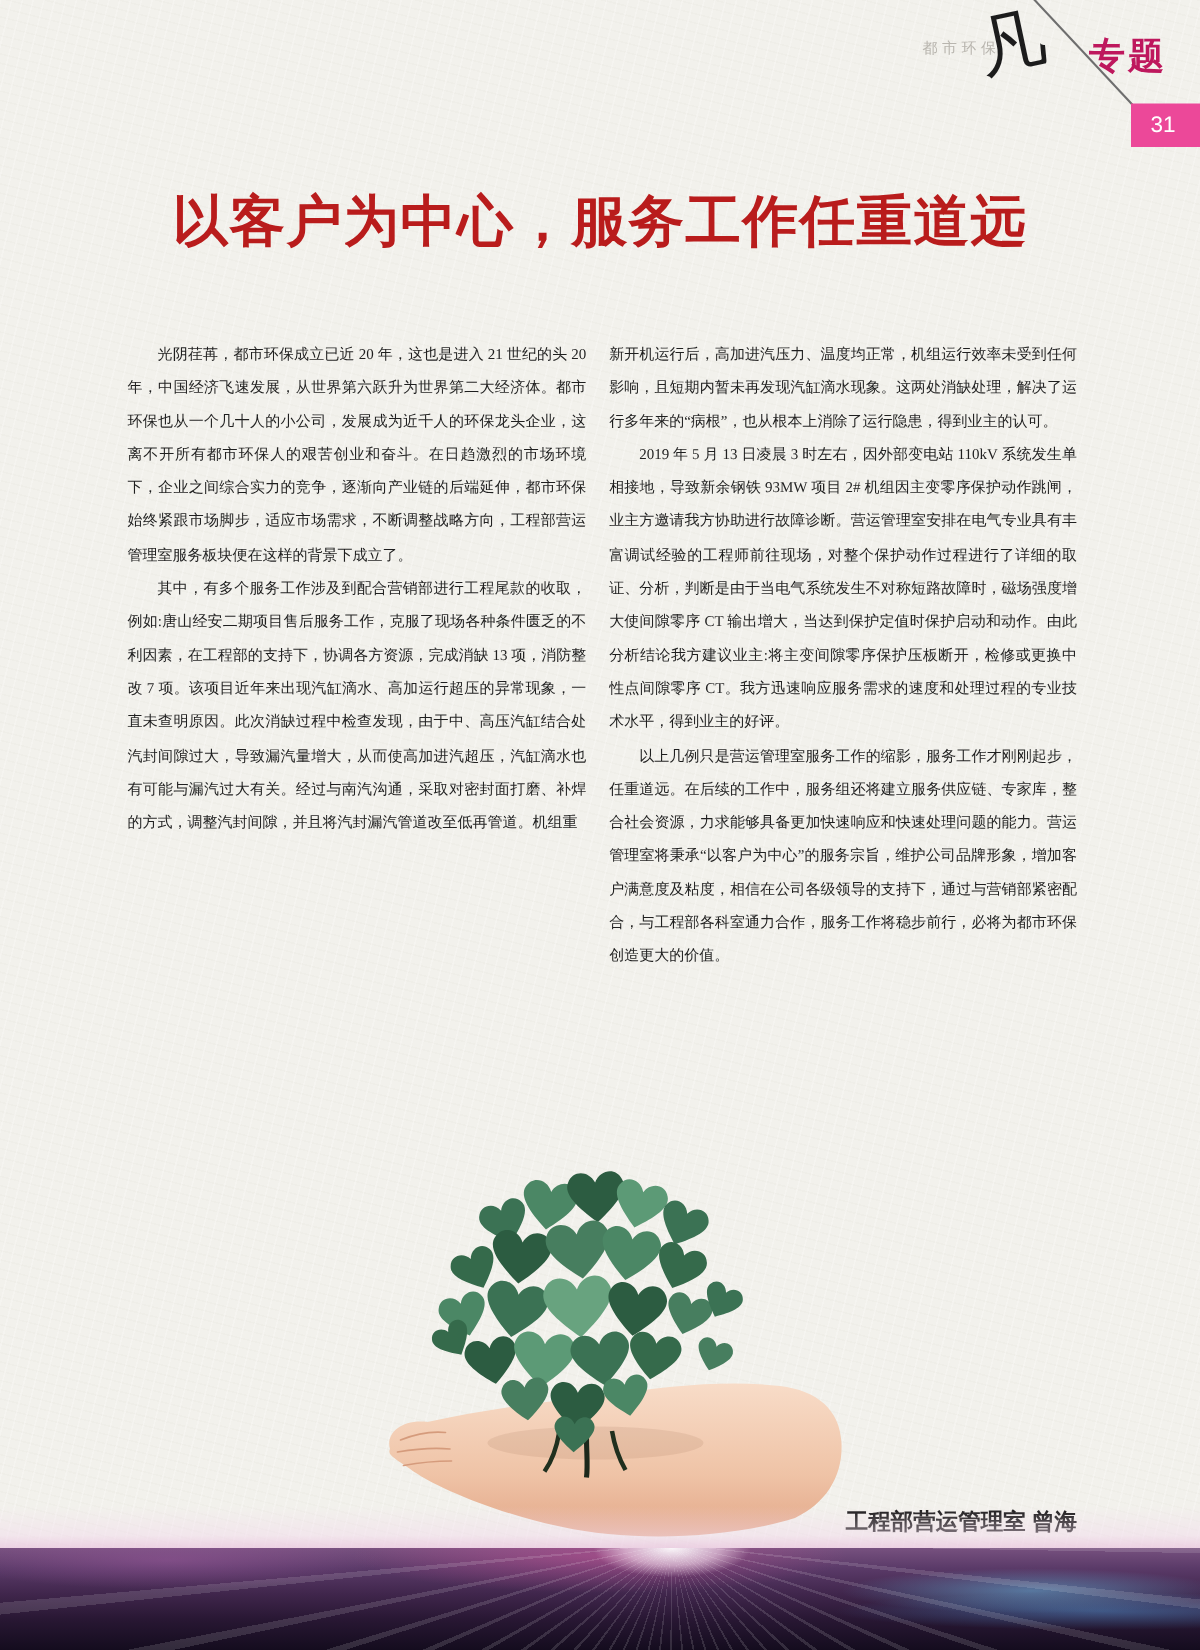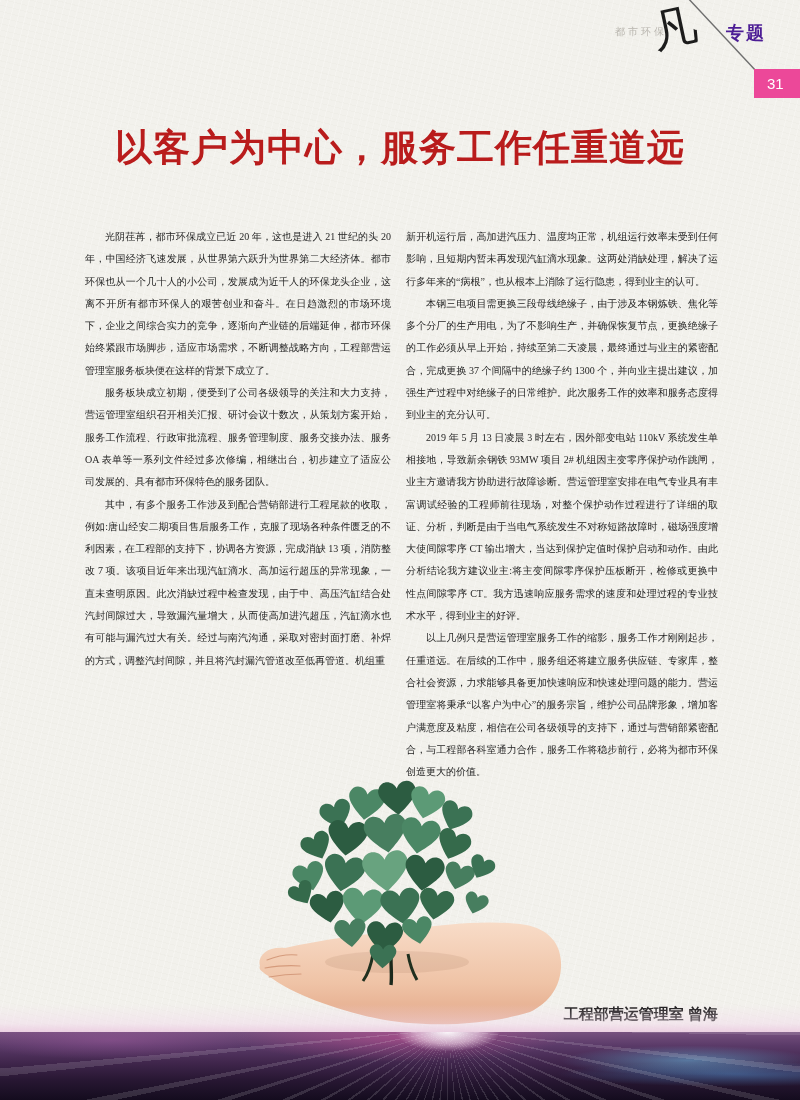--- a/index.html
+++ b/index.html
@@ -14,21 +14,21 @@
       repeating-linear-gradient(104deg, rgba(255,255,255,.5) 0 1px, rgba(255,255,255,0) 1px 7px),
       repeating-linear-gradient(14deg, rgba(221,218,209,.28) 0 1px, rgba(221,218,209,0) 1px 6px);
   }
   
   .brand{position:absolute;left:615px;top:25px;font-size:10px;color:#b8b5ae;letter-spacing:3px;}
   .calligraphy{
     position:absolute;left:652px;top:6px;font-size:45px;line-height:1;color:#1c1c1c;
     font-family:"DejaVu Serif",serif;transform:rotate(-12deg);
   }
   .diag{position:absolute;left:655px;top:0;}
-  .section{position:absolute;left:726px;top:21px;font-size:18px;font-weight:bold;color:#4c1d95;letter-spacing:2px;font-family:Liberation Serif, serif;}
+  .section{position:absolute;left:726px;top:21px;font-size:24px;font-weight:bold;color:#be185d;letter-spacing:2px;font-family:Liberation Serif, serif;}
   .pagenum{
     position:absolute;left:754px;top:69px;width:46px;height:29px;background:#ec4899;
     color:#fff;font-size:15px;display:flex;align-items:center;
   }
   .pagenum span{margin-left:13px;}
   
   .title{
     position:absolute;top:123px;left:0;width:100%;margin:0;text-align:center;
     font-size:37px;font-weight:bold;color:#b91c1c;letter-spacing:1px;
   }
@@ -133,36 +133,34 @@
         <div style="float: right; clear: right; width: 81px; height: 22.3px;"></div>
         <div style="float: right; clear: right; width: 89px; height: 22.3px;"></div>
         <div style="float: right; clear: right; width: 94px; height: 22.3px;"></div>
         <div style="float: right; clear: right; width: 94px; height: 22.3px;"></div>
         <div style="float: right; clear: right; width: 74px; height: 22.3px;"></div>
         <div style="float: right; clear: right; width: 61px; height: 22.3px;"></div>
         <div style="float: right; clear: right; width: 75px; height: 22.3px;"></div>
         <div style="float: right; clear: right; width: 96px; height: 22.3px;"></div>
         <div style="float: right; clear: right; width: 81px; height: 22.3px;"></div>
         <p class="para indent">光阴荏苒，都市环保成立已近 20 年，这也是进入 21 世纪的头 20 年，中国经济飞速发展，从世界第六跃升为世界第二大经济体。都市环保也从一个几十人的小公司，发展成为近千人的环保龙头企业，这离不开所有都市环保人的艰苦创业和奋斗。在日趋激烈的市场环境下，企业之间综合实力的竞争，逐渐向产业链的后端延伸，都市环保始终紧跟市场脚步，适应市场需求，不断调整战略方向，工程部营运管理室服务板块便在这样的背景下成立了。</p>
-        <p class="para indent">服务板块成立初期，便受到了公司各级领导的关注和大力支持，营运管理室组织召开相关汇报、研讨会议十数次，从策划方案开始，服务工作流程、行政审批流程、服务管理制度、服务交接办法、服务 OA 表单等一系列文件经过多次修编，相继出台，初步建立了适应公司发展的、具有都市环保特色的服务团队。</p>
         <p class="para indent">其中，有多个服务工作涉及到配合营销部进行工程尾款的收取，例如:唐山经安二期项目售后服务工作，克服了现场各种条件匮乏的不利因素，在工程部的支持下，协调各方资源，完成消缺 13 项，消防整改 7 项。该项目近年来出现汽缸滴水、高加运行超压的异常现象，一直未查明原因。此次消缺过程中检查发现，由于中、高压汽缸结合处汽封间隙过大，导致漏汽量增大，从而使高加进汽超压，汽缸滴水也有可能与漏汽过大有关。经过与南汽沟通，采取对密封面打磨、补焊的方式，调整汽封间隙，并且将汽封漏汽管道改至低再管道。机组重</p>
       </div>
     <div class="col col-right">
         <div style="float: left; clear: left; width: 0.1px; height: 560px;"></div>
         <div style="float: left; clear: left; width: 33px; height: 22.3px;"></div>
         <div style="float: left; clear: left; width: 48px; height: 22.3px;"></div>
         <div style="float: left; clear: left; width: 58px; height: 22.3px;"></div>
         <div style="float: left; clear: left; width: 41px; height: 22.3px;"></div>
         <div style="float: left; clear: left; width: 33px; height: 22.3px;"></div>
         <div style="float: left; clear: left; width: 26px; height: 22.3px;"></div>
         <div style="float: left; clear: left; width: 43px; height: 22.3px;"></div>
         <div style="float: left; clear: left; width: 65px; height: 22.3px;"></div>
         <div style="float: left; clear: left; width: 83px; height: 22.3px;"></div>
         <p class="para">新开机运行后，高加进汽压力、温度均正常，机组运行效率未受到任何影响，且短期内暂未再发现汽缸滴水现象。这两处消缺处理，解决了运行多年来的“病根”，也从根本上消除了运行隐患，得到业主的认可。</p>
-        <p class="para indent">本钢三电项目需更换三段母线绝缘子，由于涉及本钢炼铁、焦化等多个分厂的生产用电，为了不影响生产，并确保恢复节点，更换绝缘子的工作必须从早上开始，持续至第二天凌晨，最终通过与业主的紧密配合，完成更换 37 个间隔中的绝缘子约 1300 个，并向业主提出建议，加强生产过程中对绝缘子的日常维护。此次服务工作的效率和服务态度得到业主的充分认可。</p>
         <p class="para indent">2019 年 5 月 13 日凌晨 3 时左右，因外部变电站 110kV 系统发生单相接地，导致新余钢铁 93MW 项目 2# 机组因主变零序保护动作跳闸，业主方邀请我方协助进行故障诊断。营运管理室安排在电气专业具有丰富调试经验的工程师前往现场，对整个保护动作过程进行了详细的取证、分析，判断是由于当电气系统发生不对称短路故障时，磁场强度增大使间隙零序 CT 输出增大，当达到保护定值时保护启动和动作。由此分析结论我方建议业主:将主变间隙零序保护压板断开，检修或更换中性点间隙零序 CT。我方迅速响应服务需求的速度和处理过程的专业技术水平，得到业主的好评。</p>
         <p class="para indent">以上几例只是营运管理室服务工作的缩影，服务工作才刚刚起步，任重道远。在后续的工作中，服务组还将建立服务供应链、专家库，整合社会资源，力求能够具备更加快速响应和快速处理问题的能力。营运管理室将秉承“以客户为中心”的服务宗旨，维护公司品牌形象，增加客户满意度及粘度，相信在公司各级领导的支持下，通过与营销部紧密配合，与工程部各科室通力合作，服务工作将稳步前行，必将为都市环保创造更大的价值。</p>
       </div>
   </div>
 
   <div class="byline">工程部营运管理室 曾海</div>
 
   <div class="glow"></div>
   <div class="band"></div>
 

